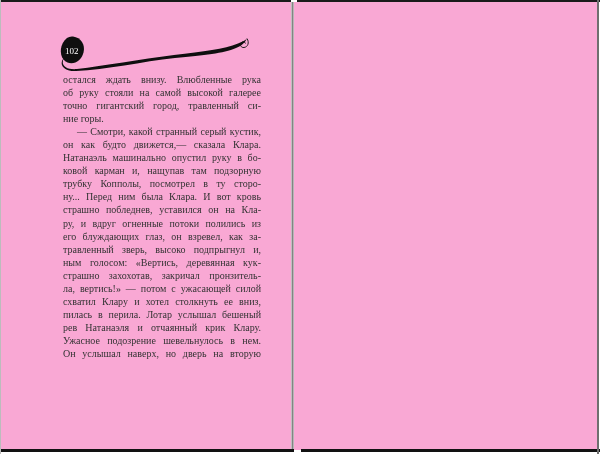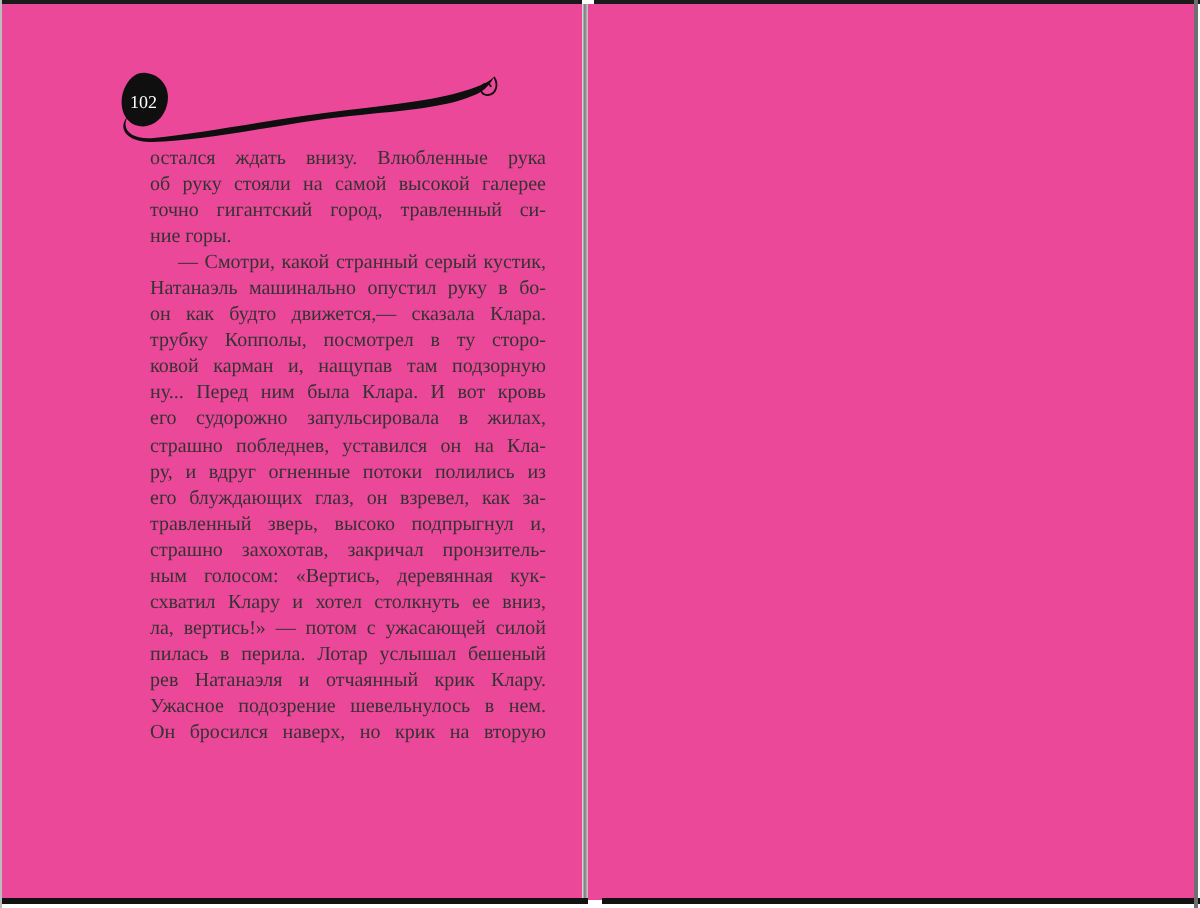--- a/index.html
+++ b/index.html
@@ -12,30 +12,30 @@
   .edge-top-left{left:0;top:0;width:291px;height:2px}
   .edge-top-right{left:297px;top:0;width:303px;height:2px}
   .edge-bottom-left{left:0;top:449px;width:294px;height:3px;background:#121212}
   .edge-bottom-right{left:301px;top:449px;width:299px;height:3px;background:#121212}
   .edge-left{left:0;top:0;width:1px;height:454px;background:#bcbcbc}
   .edge-right{left:597px;top:0;width:2px;height:454px;background:#6f6f6f}
   .gutter{
     position:absolute;left:291px;top:2px;width:3px;height:448px;
     background:linear-gradient(to right,#e6e6e6,#7c7c7c 45%,#cfcfcf);
   }
-  .page{position:absolute;top:2px;height:448px;background:#ec4899}
+  .page{position:absolute;top:2px;height:448px;background:#f9a8d4}
   .page-left{left:1px;width:290px}
   .page-right{left:294px;width:303px}
 
   
   .ornament{position:absolute;left:57px;top:33px;width:192px;height:36px}
 
   
   .text-block{
-    position:absolute;left:74px;top:71px;width:198px;
+    position:absolute;left:62px;top:71px;width:198px;
     color:#333;font-size:10px;
   }
   .tl{
     line-height:13.06px;height:13.06px;overflow:hidden;
     text-align:justify;text-align-last:justify;
   }
   .tl.left{text-align:right;text-align-last:left}
   .tl.ind{text-indent:14px}
 </style>
 </head>
@@ -49,38 +49,37 @@
     <path fill="#0f0f0f" d="M 15 1.5 C 23 2.5, 27.5 9.5, 25.5 17.5 C 23.5 25.5, 16.5 30, 9.5 27.5 C 3 25, 0.8 15.5, 4.8 8 C 7.5 3, 11 1, 15 1.5 Z"></path>
     <text x="7" y="19" font-size="9" fill="#ffffff" font-family="Liberation Serif, serif">102</text>
   </svg>
 
   <div class="text-block">
       <div class="tl">остался ждать внизу. Влюбленные рука</div>
       <div class="tl">об руку стояли на самой высокой галерее</div>
       <div class="tl">точно гигантский город, травленный си-</div>
       <div class="tl left">ние горы.</div>
       <div class="tl ind">— Смотри, какой странный серый кустик,</div>
+      <div class="tl">он как будто движется,— сказала Клара.</div>
       <div class="tl">Натанаэль машинально опустил руку в бо-</div>
-      <div class="tl">он как будто движется,— сказала Клара.</div>
+      <div class="tl">ковой карман и, нащупав там подзорную</div>
       <div class="tl">трубку Копполы, посмотрел в ту сторо-</div>
-      <div class="tl">ковой карман и, нащупав там подзорную</div>
       <div class="tl">ну... Перед ним была Клара. И вот кровь</div>
-      <div class="tl">его судорожно запульсировала в жилах,</div>
       <div class="tl">страшно побледнев, уставился он на Кла-</div>
       <div class="tl">ру, и вдруг огненные потоки полились из</div>
       <div class="tl">его блуждающих глаз, он взревел, как за-</div>
       <div class="tl">травленный зверь, высоко подпрыгнул и,</div>
+      <div class="tl">ным голосом: «Вертись, деревянная кук-</div>
       <div class="tl">страшно захохотав, закричал пронзитель-</div>
-      <div class="tl">ным голосом: «Вертись, деревянная кук-</div>
+      <div class="tl">ла, вертись!» — потом с ужасающей силой</div>
       <div class="tl">схватил Клару и хотел столкнуть ее вниз,</div>
-      <div class="tl">ла, вертись!» — потом с ужасающей силой</div>
       <div class="tl">пилась в перила. Лотар услышал бешеный</div>
       <div class="tl">рев Натанаэля и отчаянный крик Клару.</div>
       <div class="tl">Ужасное подозрение шевельнулось в нем.</div>
-      <div class="tl">Он бросился наверх, но крик на вторую</div>
+      <div class="tl">Он услышал наверх, но дверь на вторую</div>
     </div>
 </div>
 
 <div class="page page-right">
   
 </div>
 
 <div class="gutter"></div>
 <div class="edge edge-top-left"></div>
 <div class="edge edge-top-right"></div>

